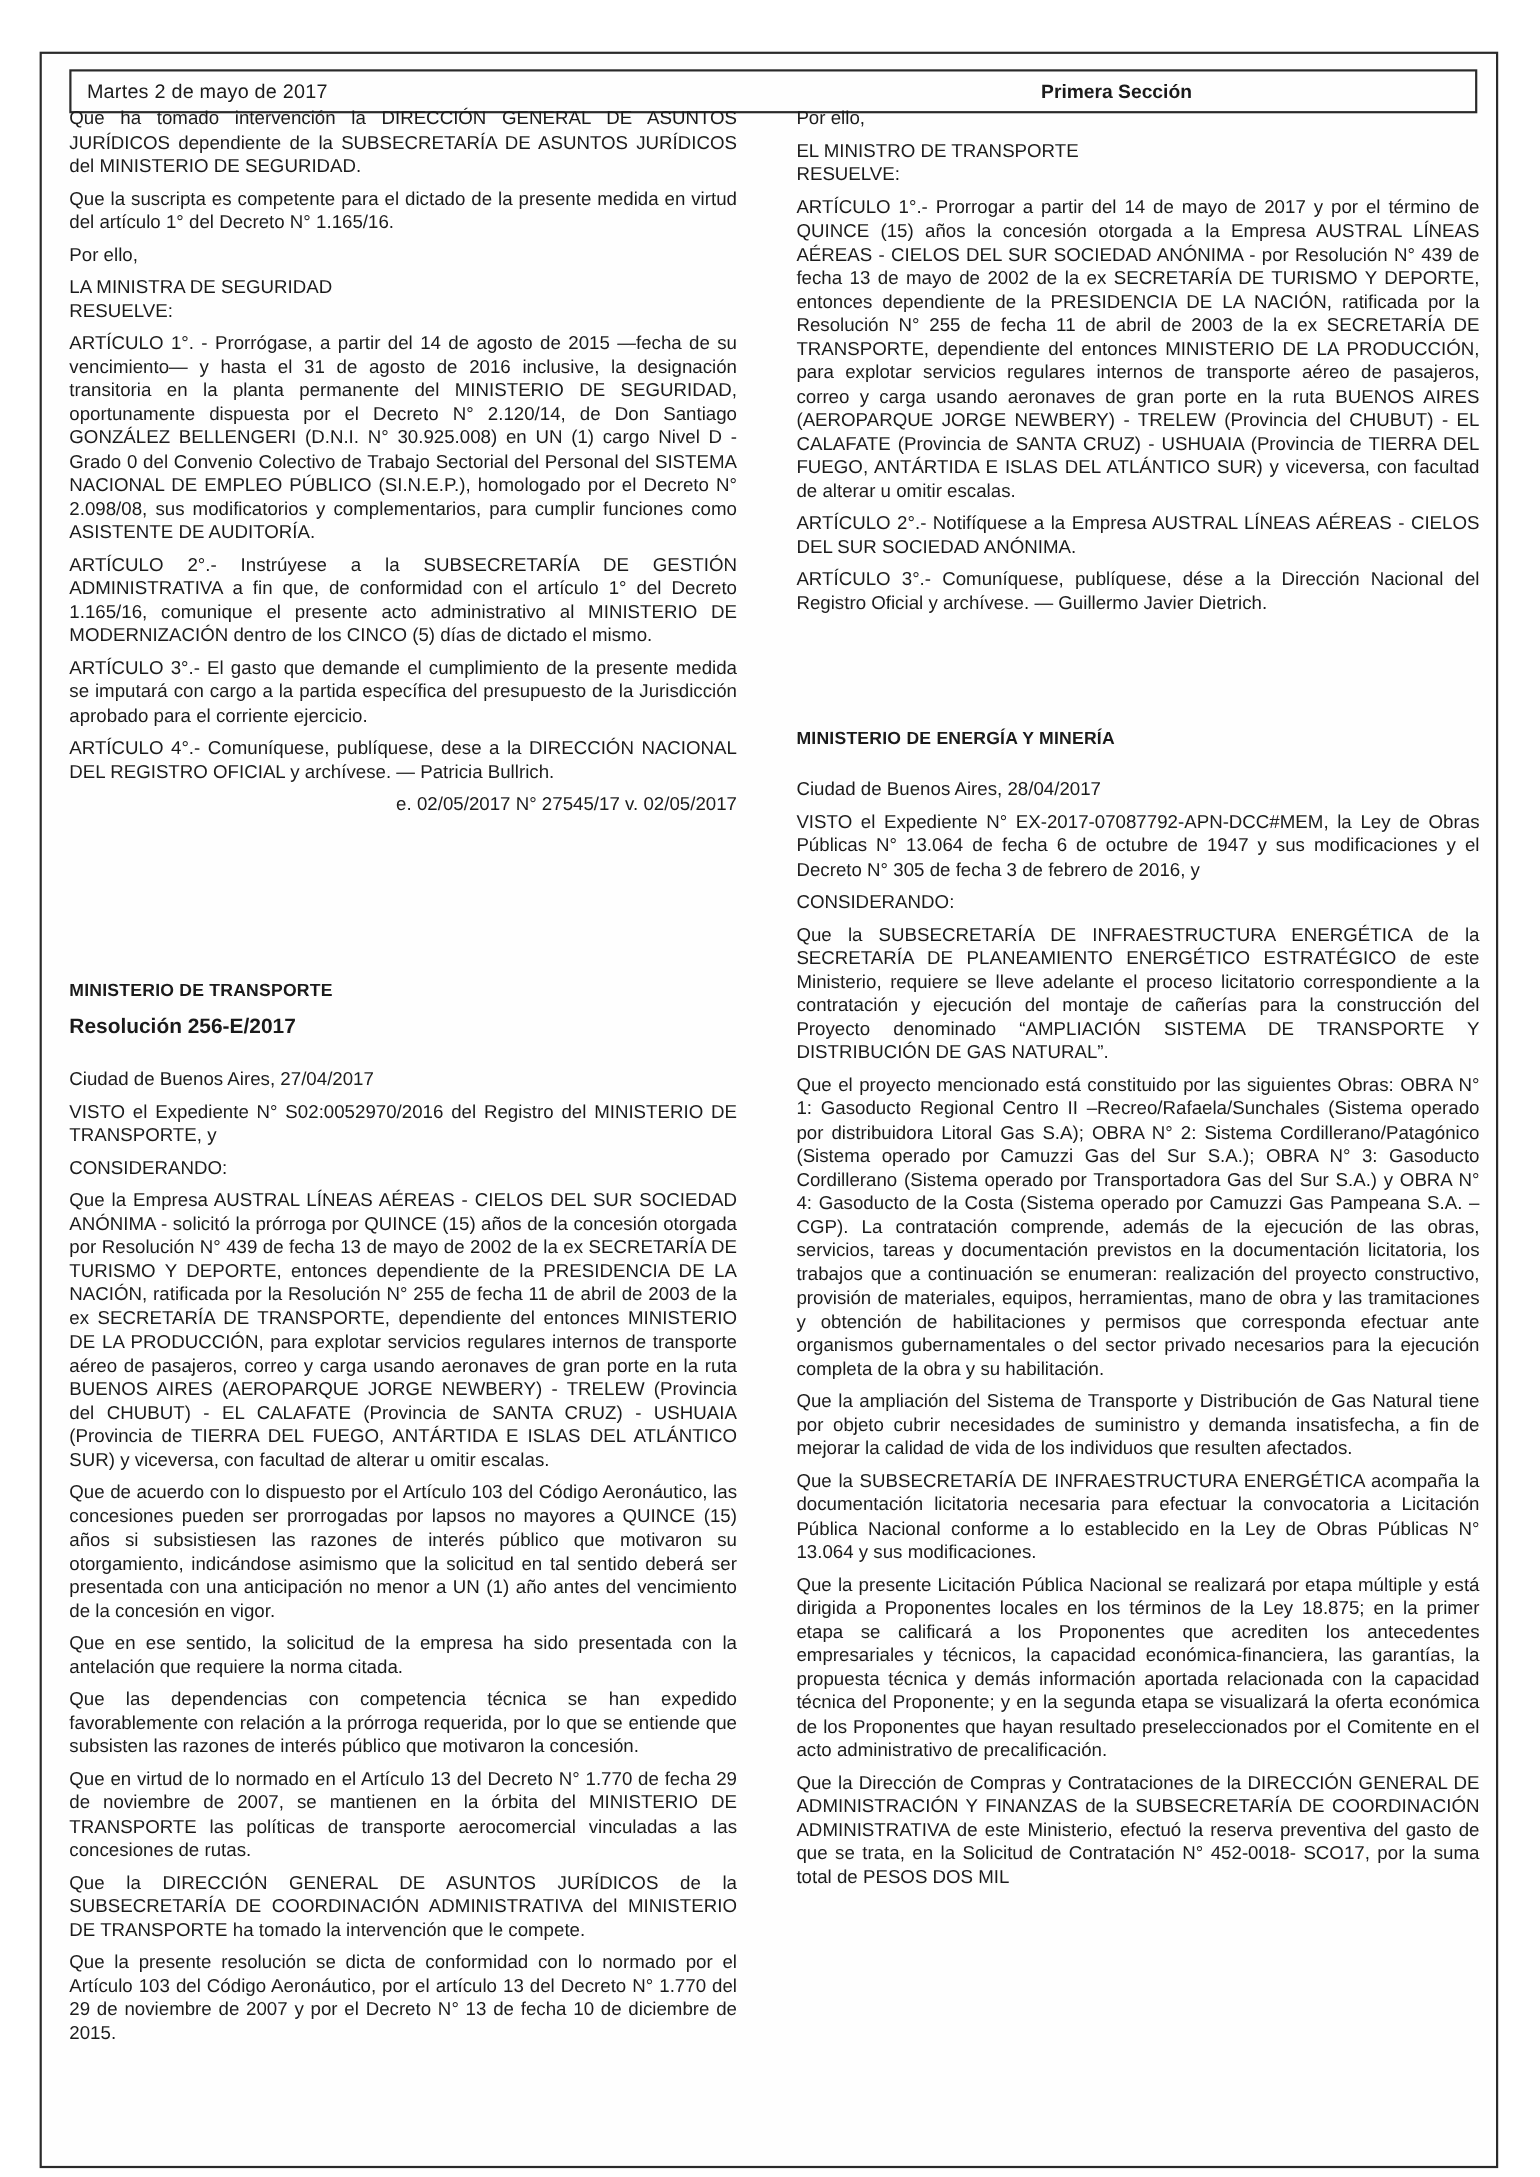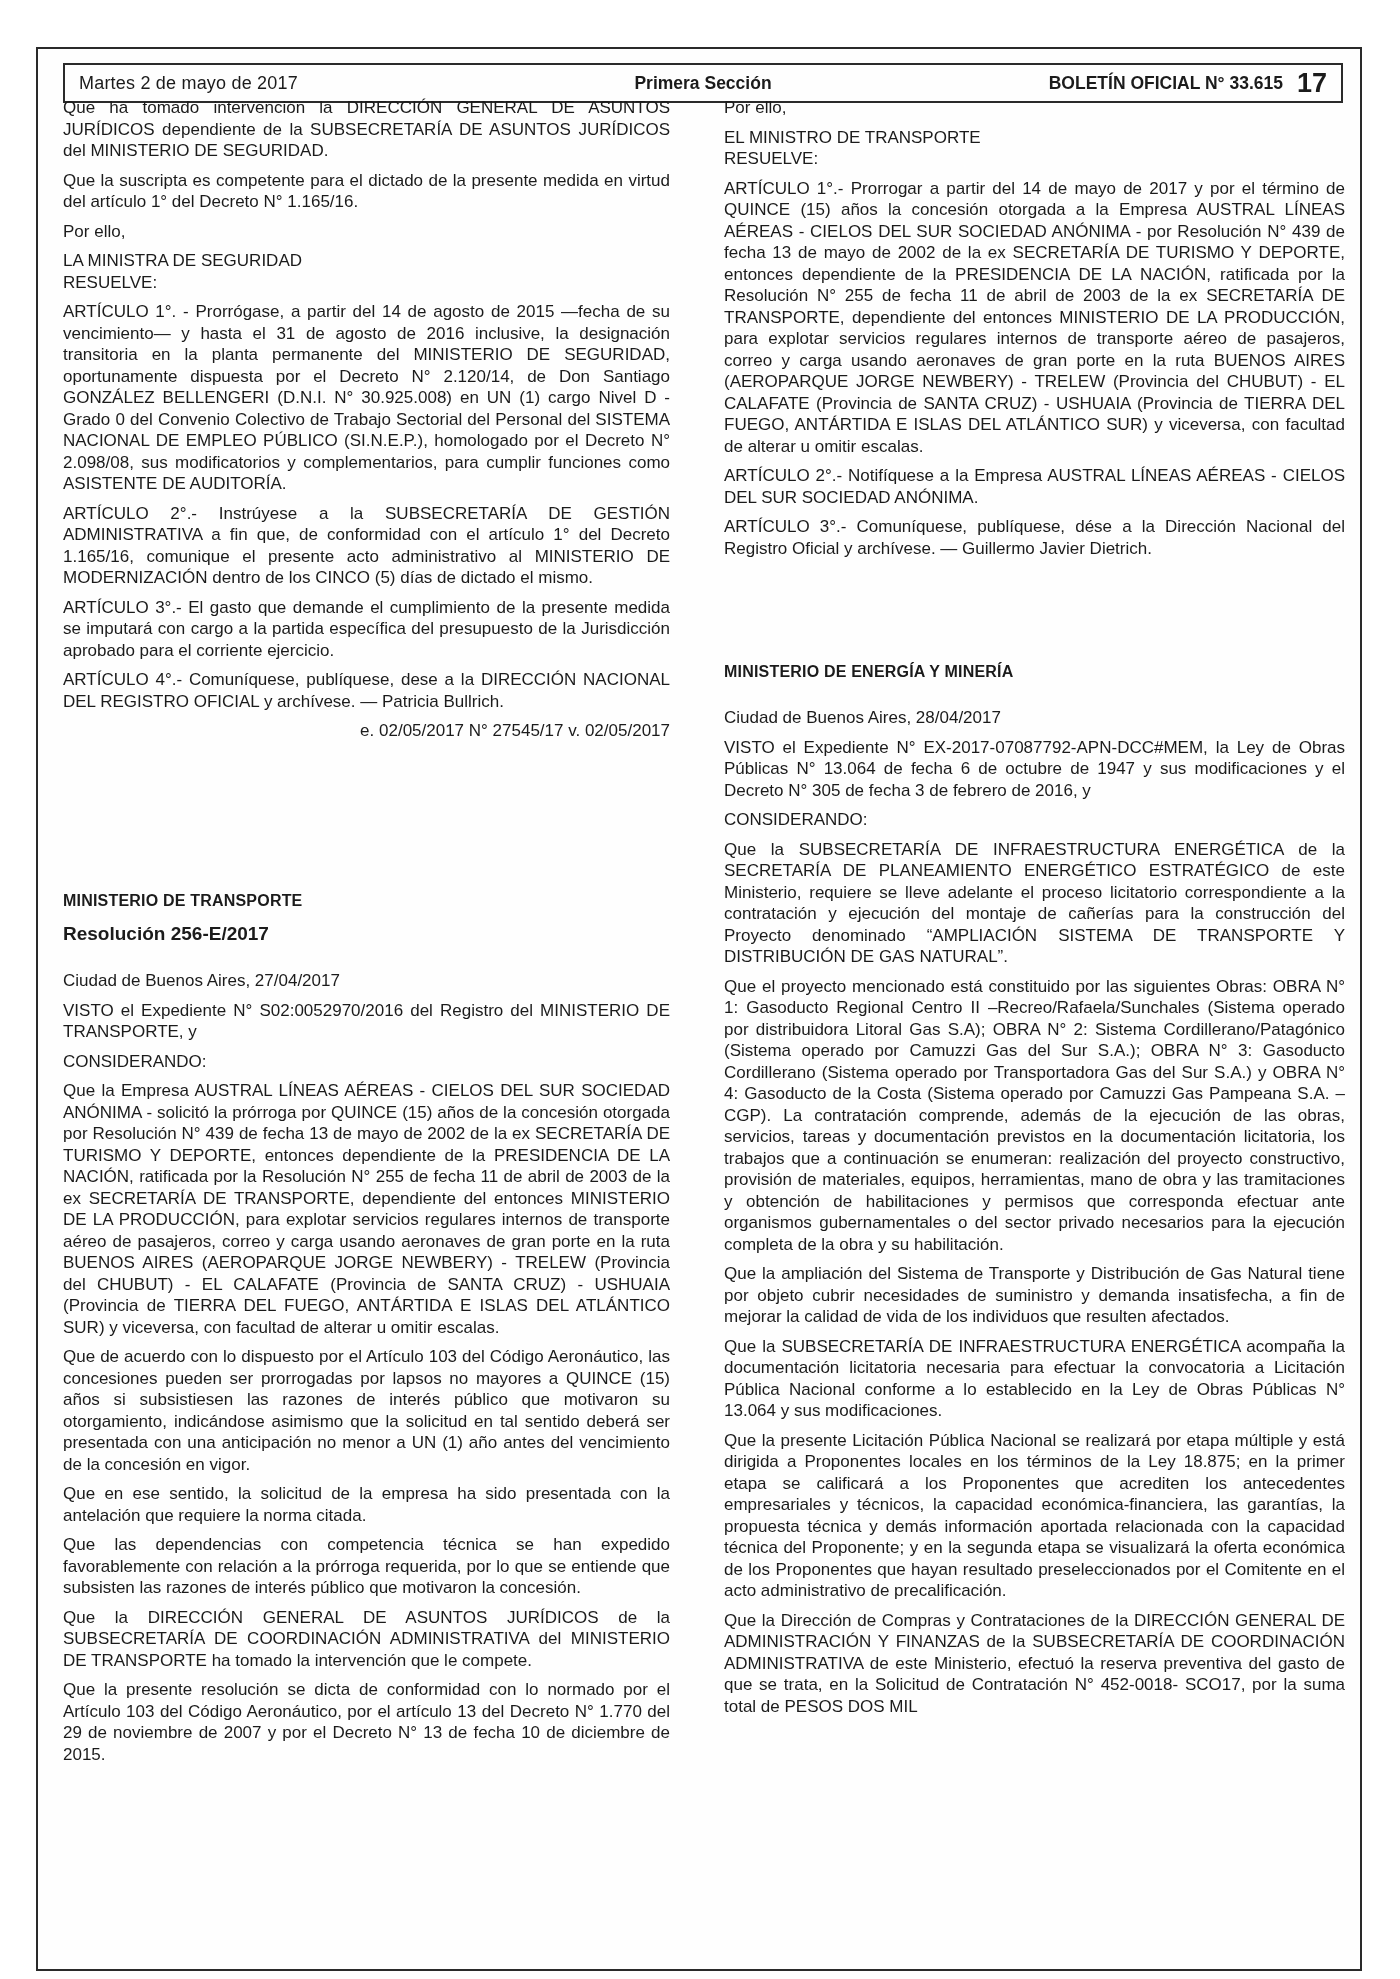--- a/index.html
+++ b/index.html
@@ -101,24 +101,20 @@
   }
 </style>
 </head>
 <body>
 
 <div class="page-frame">
 
   <div class="masthead">
     <div class="date">Martes 2 de mayo de 2017</div>
     <div class="section">Primera Sección</div>
-    <div class="issue-wrap">
-      <span class="issue">BOLETÍN OFICIAL N° 33.615</span>
-      <span class="pagenum">17</span>
-    </div>
   </div>
 
   <div class="content">
 
     <div class="col left">
       <p class="p">Que ha tomado intervención la DIRECCIÓN GENERAL DE ASUNTOS JURÍDICOS dependiente de la SUBSECRETARÍA DE ASUNTOS JURÍDICOS del MINISTERIO DE SEGURIDAD.</p>
       <p class="p">Que la suscripta es competente para el dictado de la presente medida en virtud del artículo 1° del Decreto N° 1.165/16.</p>
       <p class="plain">Por ello,</p>
       <p class="tight">LA MINISTRA DE SEGURIDAD</p>
       <p class="plain">RESUELVE:</p>
@@ -129,20 +125,21 @@
       <p class="edict">e. 02/05/2017 N° 27545/17 v. 02/05/2017</p>
       <h2 class="h1 gap-lg">MINISTERIO DE TRANSPORTE</h2>
       <h3 class="h2">Resolución 256-E/2017</h3>
       <p class="dateline">Ciudad de Buenos Aires, 27/04/2017</p>
       <p class="p">VISTO el Expediente N° S02:0052970/2016 del Registro del MINISTERIO DE TRANSPORTE, y</p>
       <p class="plain">CONSIDERANDO:</p>
       <p class="p">Que la Empresa AUSTRAL LÍNEAS AÉREAS - CIELOS DEL SUR SOCIEDAD ANÓNIMA - solicitó la prórroga por QUINCE (15) años de la concesión otorgada por Resolución N° 439 de fecha 13 de mayo de 2002 de la ex SECRETARÍA DE TURISMO Y DEPORTE, entonces dependiente de la PRESIDENCIA DE LA NACIÓN, ratificada por la Resolución N° 255 de fecha 11 de abril de 2003 de la ex SECRETARÍA DE TRANSPORTE, dependiente del entonces MINISTERIO DE LA PRODUCCIÓN, para explotar servicios regulares internos de transporte aéreo de pasajeros, correo y carga usando aeronaves de gran porte en la ruta BUENOS AIRES (AEROPARQUE JORGE NEWBERY) - TRELEW (Provincia del CHUBUT) - EL CALAFATE (Provincia de SANTA CRUZ) - USHUAIA (Provincia de TIERRA DEL FUEGO, ANTÁRTIDA E ISLAS DEL ATLÁNTICO SUR) y viceversa, con facultad de alterar u omitir escalas.</p>
       <p class="p">Que de acuerdo con lo dispuesto por el Artículo 103 del Código Aeronáutico, las concesiones pueden ser prorrogadas por lapsos no mayores a QUINCE (15) años si subsistiesen las razones de interés público que motivaron su otorgamiento, indicándose asimismo que la solicitud en tal sentido deberá ser presentada con una anticipación no menor a UN (1) año antes del vencimiento de la concesión en vigor.</p>
       <p class="p">Que en ese sentido, la solicitud de la empresa ha sido presentada con la antelación que requiere la norma citada.</p>
       <p class="p">Que las dependencias con competencia técnica se han expedido favorablemente con relación a la prórroga requerida, por lo que se entiende que subsisten las razones de interés público que motivaron la concesión.</p>
+      <p class="p">Que en virtud de lo normado en el Artículo 13 del Decreto N° 1.770 de fecha 29 de noviembre de 2007, se mantienen en la órbita del MINISTERIO DE TRANSPORTE las políticas de transporte aerocomercial vinculadas a las concesiones de rutas.</p>
       <p class="p">Que la DIRECCIÓN GENERAL DE ASUNTOS JURÍDICOS de la SUBSECRETARÍA DE COORDINACIÓN ADMINISTRATIVA del MINISTERIO DE TRANSPORTE ha tomado la intervención que le compete.</p>
       <p class="p">Que la presente resolución se dicta de conformidad con lo normado por el Artículo 103 del Código Aeronáutico, por el artículo 13 del Decreto N° 1.770 del 29 de noviembre de 2007 y por el Decreto N° 13 de fecha 10 de diciembre de 2015.</p>
     </div>
 
     <div class="col right">
       <p class="plain">Por ello,</p>
       <p class="tight">EL MINISTRO DE TRANSPORTE</p>
       <p class="plain">RESUELVE:</p>
       <p class="p">ARTÍCULO 1°.- Prorrogar a partir del 14 de mayo de 2017 y por el término de QUINCE (15) años la concesión otorgada a la Empresa AUSTRAL LÍNEAS AÉREAS - CIELOS DEL SUR SOCIEDAD ANÓNIMA - por Resolución N° 439 de fecha 13 de mayo de 2002 de la ex SECRETARÍA DE TURISMO Y DEPORTE, entonces dependiente de la PRESIDENCIA DE LA NACIÓN, ratificada por la Resolución N° 255 de fecha 11 de abril de 2003 de la ex SECRETARÍA DE TRANSPORTE, dependiente del entonces MINISTERIO DE LA PRODUCCIÓN, para explotar servicios regulares internos de transporte aéreo de pasajeros, correo y carga usando aeronaves de gran porte en la ruta BUENOS AIRES (AEROPARQUE JORGE NEWBERY) - TRELEW (Provincia del CHUBUT) - EL CALAFATE (Provincia de SANTA CRUZ) - USHUAIA (Provincia de TIERRA DEL FUEGO, ANTÁRTIDA E ISLAS DEL ATLÁNTICO SUR) y viceversa, con facultad de alterar u omitir escalas.</p>
       <p class="p">ARTÍCULO 2°.- Notifíquese a la Empresa AUSTRAL LÍNEAS AÉREAS - CIELOS DEL SUR SOCIEDAD ANÓNIMA.</p>

